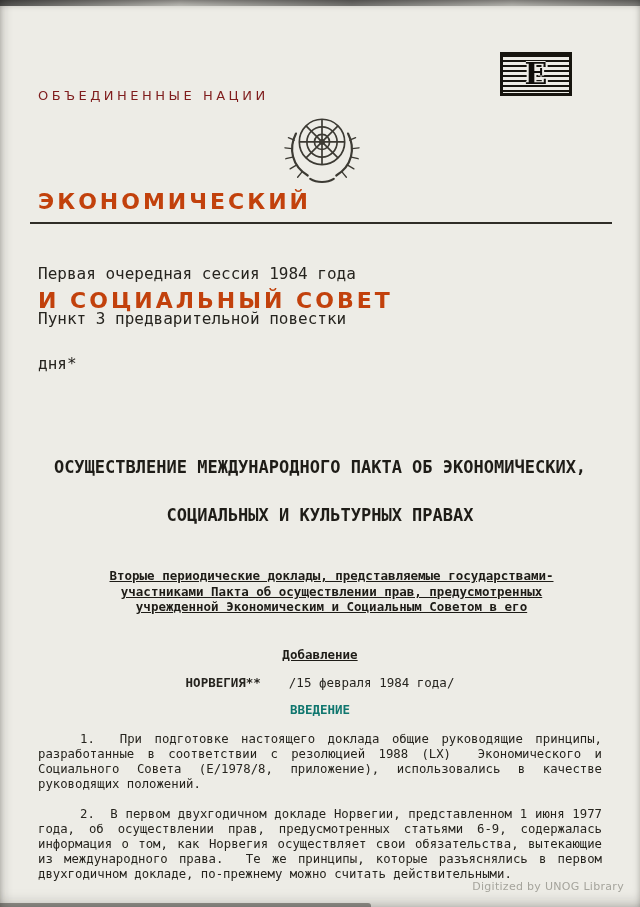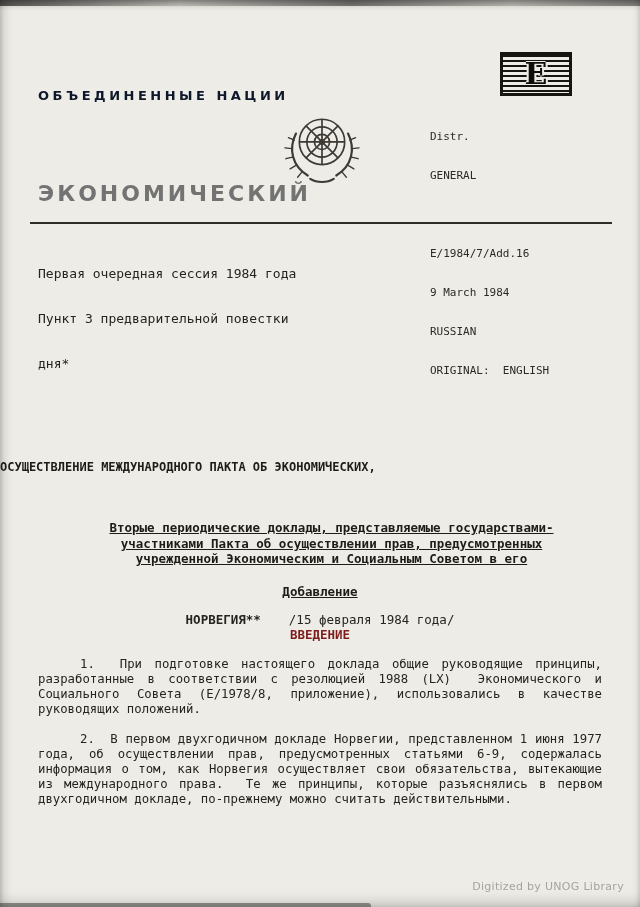--- a/index.html
+++ b/index.html
@@ -34,40 +34,40 @@
     background:repeating-linear-gradient(to bottom,#17150f 0 2px,rgba(0,0,0,0) 2px 5px);
     display:flex;align-items:center;justify-content:center;
   }
   .ebox span{
     font-family:"DejaVu Serif","Liberation Serif",serif;
     font-weight:bold;font-size:30px;line-height:1;color:#100e0a;
     text-shadow:2px 0 0 #edece6,-2px 0 0 #edece6,0 1px 0 #edece6,0 -1px 0 #edece6;
   }
   .header-left{position:absolute;left:38px;top:88px;}
   .org-name{
-    font-size:13px;font-weight:bold;letter-spacing:3.5px;color:#0f172a;
-    margin-bottom:8px;white-space:pre;
+    font-size:13px;font-weight:normal;letter-spacing:3.5px;color:#7f1d1d;
+    margin-bottom:16px;white-space:pre;
   }
-  .council-name{font-size:22px;font-weight:bold;letter-spacing:3px;line-height:33px;color:#737373;white-space:pre;}
+  .council-name{font-size:22px;font-weight:bold;letter-spacing:3px;line-height:33px;color:#c2410c;white-space:pre;}
   .emblem{position:absolute;left:280px;top:108px;}
   .header-right{position:absolute;left:430px;top:104px;font-size:11px;line-height:13px;color:#2c2a24;white-space:pre;}
   .header-right .docref{margin-top:13px;}
 
   .rule{border:0;border-top:2px solid #2f2d27;margin:0 28px 0 30px;}
 
   
   .flow{padding-top:222px;}
-  .session{margin:12px 0 0 38px;font-size:13px;line-height:15px;white-space:pre;}
-  .title{margin-top:26px;text-align:left;font-size:12px;font-weight:bold;line-height:16px;color:#1e1c17;white-space:pre;}
+  .session{margin:12px 0 0 38px;font-size:16px;line-height:15px;white-space:pre;}
+  .title{margin-top:26px;text-align:center;font-size:17px;font-weight:bold;line-height:16px;color:#1e1c17;white-space:pre;}
   .subtitle{margin-top:13px;text-align:center;font-size:12.5px;font-weight:bold;line-height:15.5px;color:#1e1c17;padding-left:23px;}
   .subtitle div{text-decoration:underline;white-space:pre;}
-  .addendum{margin-top:17px;text-align:center;font-size:12.5px;font-weight:bold;text-decoration:underline;color:#1e1c17;}
+  .addendum{margin-top:32px;text-align:center;font-size:12.5px;font-weight:bold;text-decoration:underline;color:#1e1c17;}
   .country-row{margin-top:13px;display:flex;justify-content:center;gap:28px;font-size:12.5px;}
   .country-row .country{font-weight:bold;}
-  .intro{text-align:center;font-size:12.5px;font-weight:bold;color:#7f1d1d;}
+  .intro{margin-top:12px;text-align:center;font-size:12.5px;font-weight:bold;color:#0f766e;}
   .paras{margin:15px 38px 0 38px;}
   .paras p{
     margin:0 0 15px 0;font-size:12.3px;line-height:15px;
     text-align:justify;text-indent:42px;white-space:pre-wrap;color:#26241e;
   }
   .watermark{
     position:absolute;right:16px;bottom:14px;
     font-size:11px;color:#a5a49c;letter-spacing:.3px;
   }
 </style>
@@ -79,20 +79,21 @@
   <div class="scan-edge-bottom"></div>
 
   <div class="ebox">
     <span>E</span>
   </div>
 
   <div class="header-left sans">
     <div class="org-name">ОБЪЕДИНЕННЫЕ НАЦИИ</div>
     <div class="council-name">
       <div>ЭКОНОМИЧЕСКИЙ</div>
+      <div>И СОЦИАЛЬНЫЙ СОВЕТ</div>
     </div>
   </div>
 
   <div class="emblem">
     <svg width="84" height="88" viewBox="0 0 100 104">
       <g stroke="#3c3a33" fill="none" stroke-width="2">
         <circle cx="50" cy="40" r="27"></circle>
         <circle cx="50" cy="40" r="18"></circle>
         <circle cx="50" cy="40" r="9"></circle>
         <circle cx="50" cy="40" r="2.5" fill="#3c3a33"></circle>
@@ -106,42 +107,33 @@
         <path d="M81,30 C90,48 86,68 67,80"></path>
         <path d="M36,84 C44,89 56,89 64,84"></path>
       </g>
       <g stroke="#3c3a33" fill="none" stroke-width="1.6" stroke-linecap="round">
         <path d="M17,38 l-7,-3 M14,48 l-8,-1 M15,58 l-8,2 M19,68 l-7,4 M26,76 l-5,6"></path>
         <path d="M83,38 l7,-3 M86,48 l8,-1 M85,58 l8,2 M81,68 l7,4 M74,76 l5,6"></path>
       </g>
     </svg>
   </div>
 
-  <div class="header-right mono">
-    <div>Distr.</div>
-    <div>GENERAL</div>
-    <div class="docref">
-      <div>E/1984/7/Add.16</div>
-      <div>9 March 1984</div>
-      <div>RUSSIAN</div>
-      <div>ORIGINAL:  ENGLISH</div>
-    </div>
-  </div>
 
   <div class="flow">
     <hr class="rule">
 
     <div class="session mono">
       <div>Первая очередная сессия 1984 года</div>
       <div>Пункт 3 предварительной повестки</div>
       <div>дня*</div>
     </div>
 
     <div class="title mono">
       <div>ОСУЩЕСТВЛЕНИЕ МЕЖДУНАРОДНОГО ПАКТА ОБ ЭКОНОМИЧЕСКИХ,</div>
+      <div>СОЦИАЛЬНЫХ И КУЛЬТУРНЫХ ПРАВАХ</div>
     </div>
 
     <div class="subtitle mono">
       <div>Вторые периодические доклады, представляемые государствами-</div>
       <div>участниками Пакта об осуществлении прав, предусмотренных</div>
       <div>учрежденной Экономическим и Социальным Советом в его</div>
     </div>
 
     <div class="addendum mono">Добавление</div>
 

